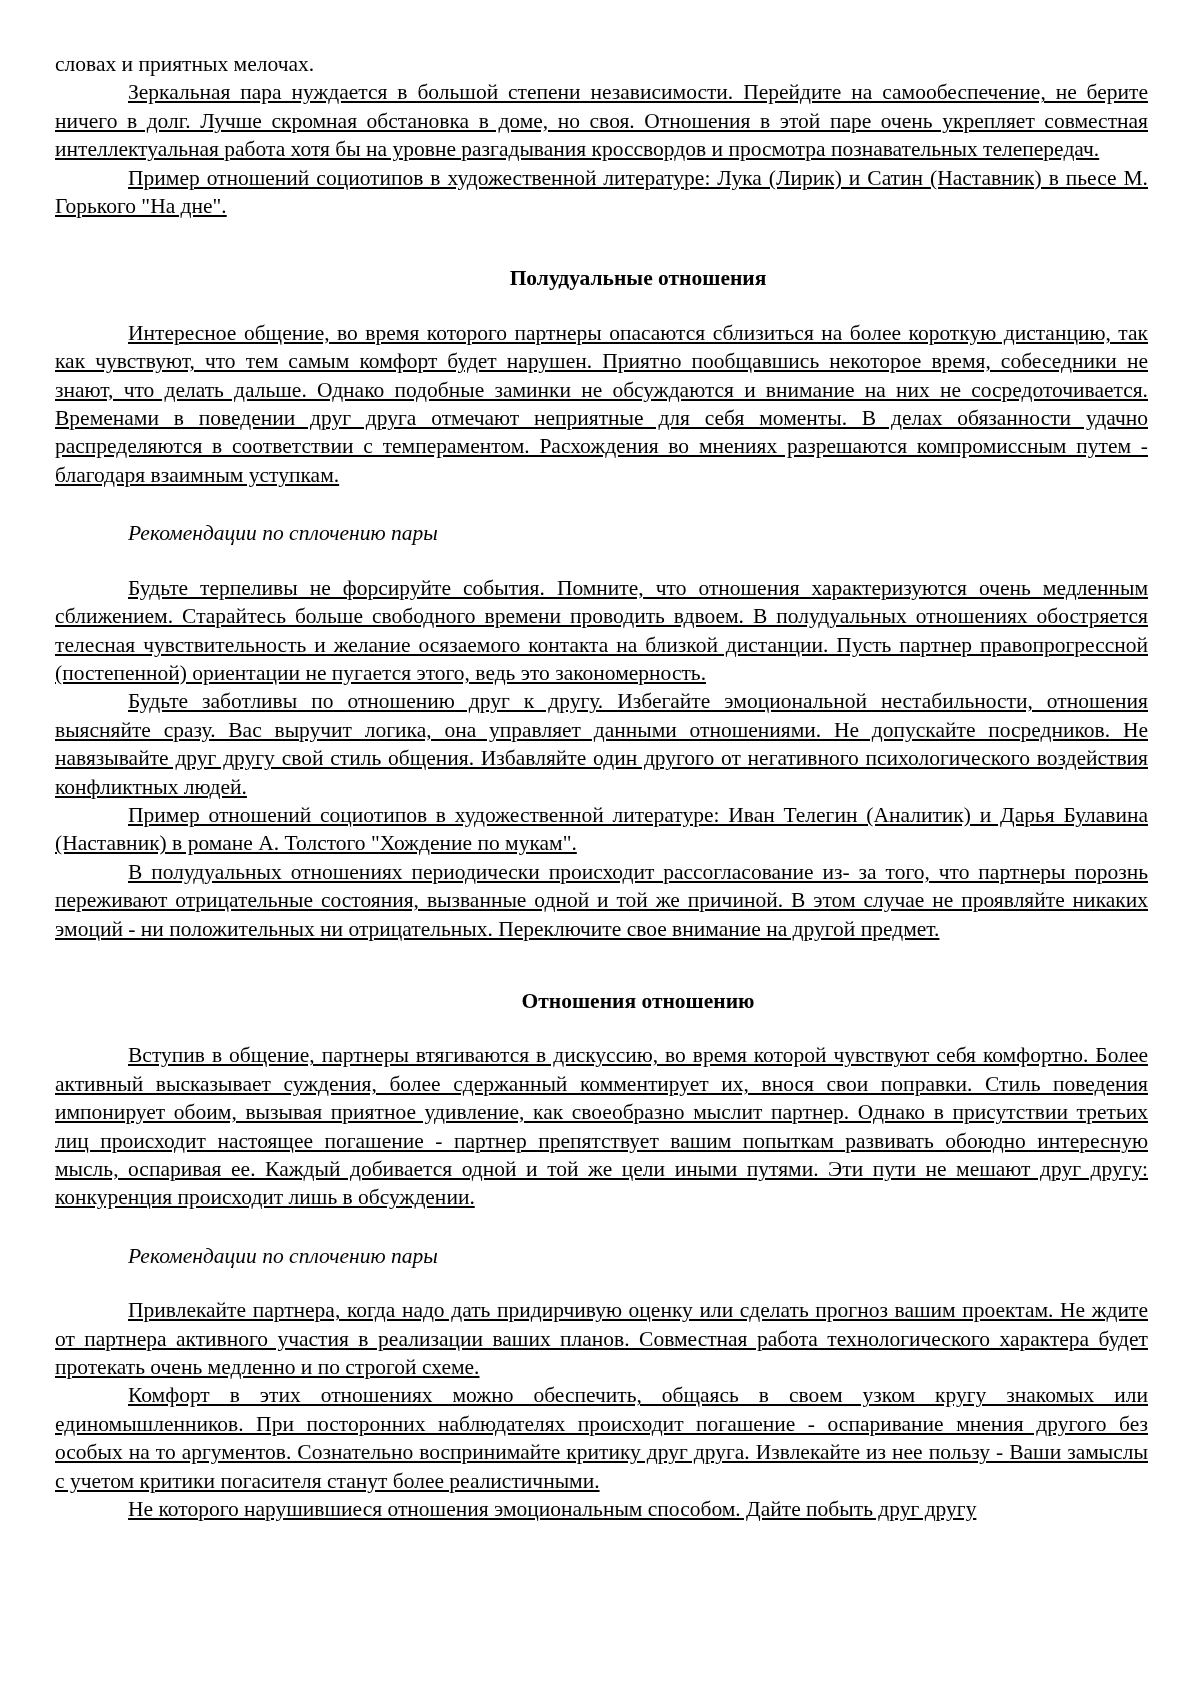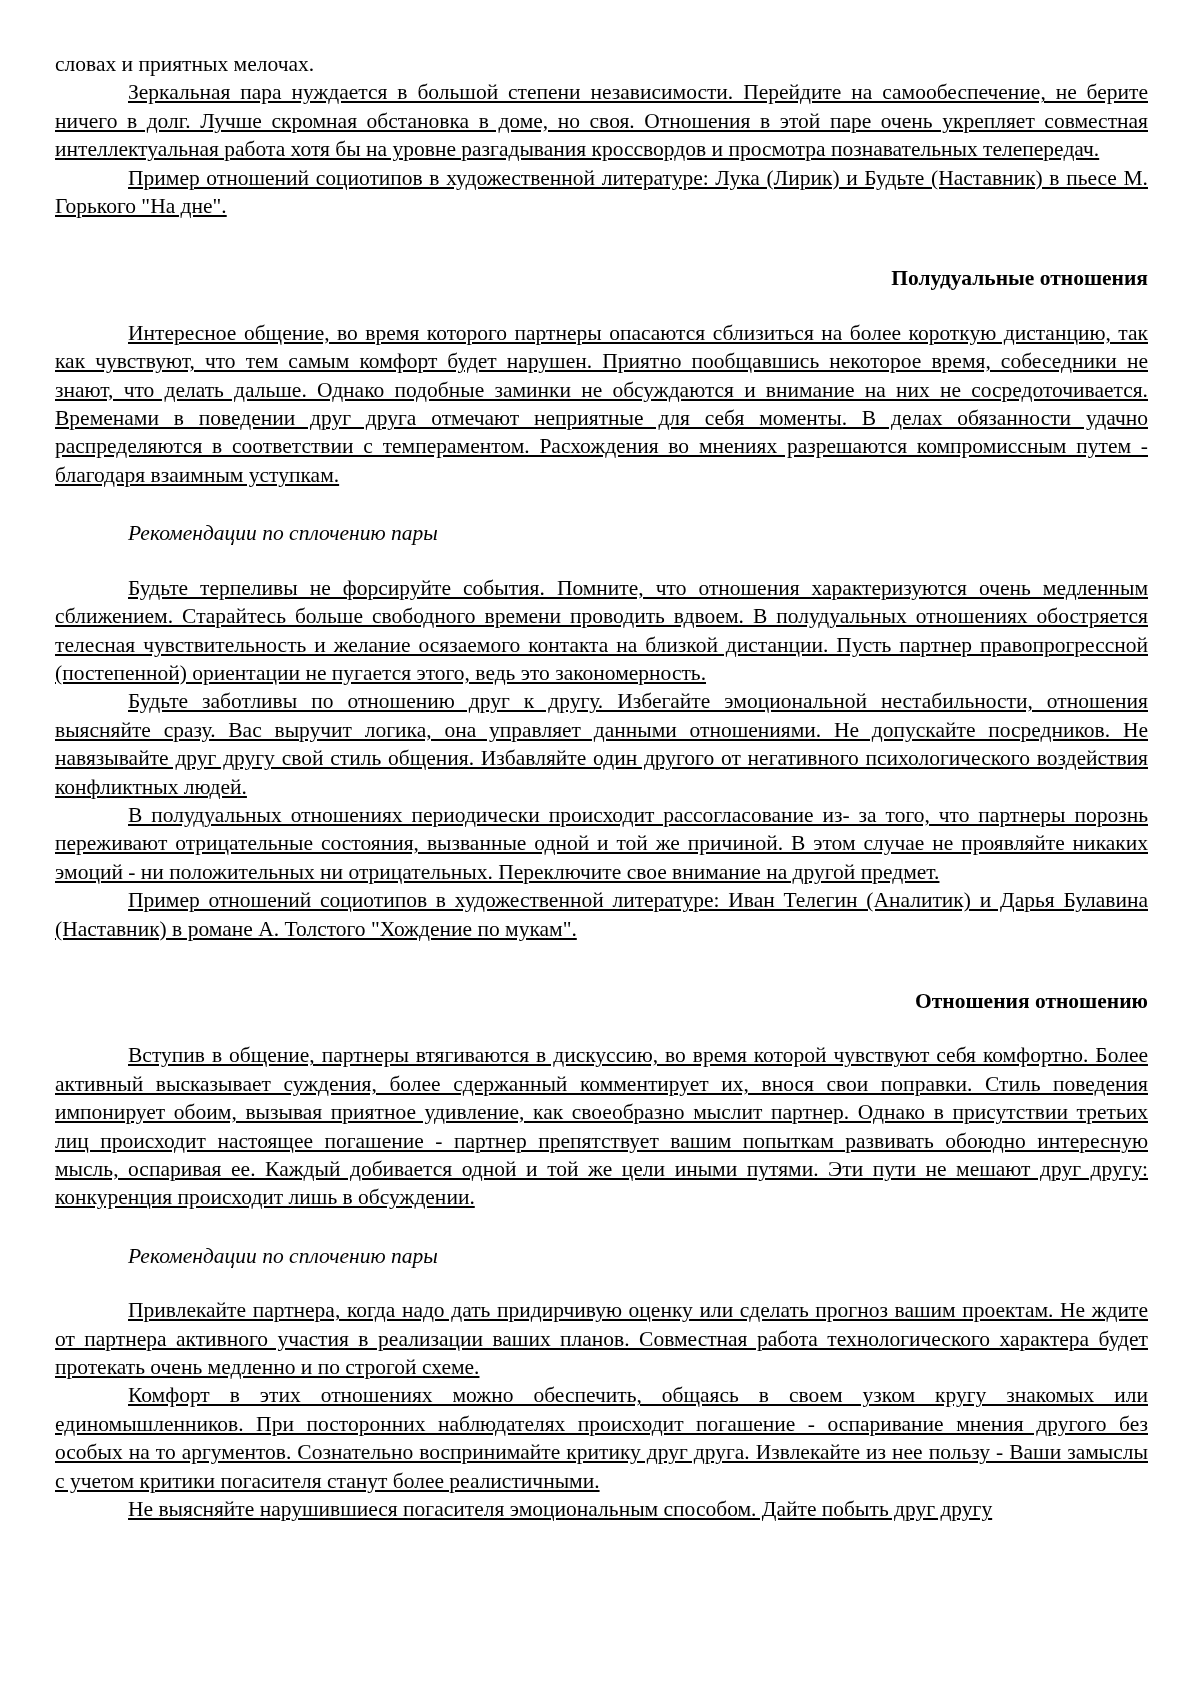--- a/index.html
+++ b/index.html
@@ -32,45 +32,45 @@
   p.paragraph {
     text-indent: 73px;
     text-decoration: underline;
   }
   p.continuation {
     text-indent: 0;
   }
   p.heading {
     font-weight: bold;
     text-indent: 73px;
-    text-align: right;
+    text-align: center;
     margin: 44px 0 26px 0;
   }
   p.subheading {
     text-indent: 73px;
     text-align: left;
     margin: 30px 0 26px 0;
     font-style: italic;
   }
 </style>
 </head>
 <body>
 
 <div class="page">
   <article class="doc-body">
       <p class="continuation">словах и приятных мелочах.</p>
       <p class="paragraph">Зеркальная пара нуждается в большой степени независимости. Перейдите на самообеспечение, не берите ничего в долг. Лучше скромная обстановка в доме, но своя. Отношения в этой паре очень укрепляет совместная интеллектуальная работа хотя бы на уровне разгадывания кроссвордов и просмотра познавательных телепередач.</p>
-      <p class="paragraph">Пример отношений социотипов в художественной литературе: Лука (Лирик) и Будьте (Наставник) в пьесе М. Горького "На дне".</p>
+      <p class="paragraph">Пример отношений социотипов в художественной литературе: Лука (Лирик) и Сатин (Наставник) в пьесе М. Горького "На дне".</p>
       <p class="heading">Полудуальные отношения</p>
       <p class="paragraph">Интересное общение, во время которого партнеры опасаются сблизиться на более короткую дистанцию, так как чувствуют, что тем самым комфорт будет нарушен. Приятно пообщавшись некоторое время, собеседники не знают, что делать дальше. Однако подобные заминки не обсуждаются и внимание на них не сосредоточивается. Временами в поведении друг друга отмечают неприятные для себя моменты. В делах обязанности удачно распределяются в соответствии с темпераментом. Расхождения во мнениях разрешаются компромиссным путем - благодаря взаимным уступкам.</p>
       <p class="subheading">Рекомендации по сплочению пары</p>
       <p class="paragraph">Будьте терпеливы не форсируйте события. Помните, что отношения характеризуются очень медленным сближением. Старайтесь больше свободного времени проводить вдвоем. В полудуальных отношениях обостряется телесная чувствительность и желание осязаемого контакта на близкой дистанции. Пусть партнер правопрогрессной (постепенной) ориентации не пугается этого, ведь это закономерность.</p>
       <p class="paragraph">Будьте заботливы по отношению друг к другу. Избегайте эмоциональной нестабильности, отношения выясняйте сразу. Вас выручит логика, она управляет данными отношениями. Не допускайте посредников. Не навязывайте друг другу свой стиль общения. Избавляйте один другого от негативного психологического воздействия конфликтных людей.</p>
+      <p class="paragraph">Пример отношений социотипов в художественной литературе: Иван Телегин (Аналитик) и Дарья Булавина (Наставник) в романе А. Толстого "Хождение по мукам".</p>
       <p class="paragraph">В полудуальных отношениях периодически происходит рассогласование из- за того, что партнеры порознь переживают отрицательные состояния, вызванные одной и той же причиной. В этом случае не проявляйте никаких эмоций - ни положительных ни отрицательных. Переключите свое внимание на другой предмет.</p>
-      <p class="paragraph">Пример отношений социотипов в художественной литературе: Иван Телегин (Аналитик) и Дарья Булавина (Наставник) в романе А. Толстого "Хождение по мукам".</p>
       <p class="heading">Отношения отношению</p>
       <p class="paragraph">Вступив в общение, партнеры втягиваются в дискуссию, во время которой чувствуют себя комфортно. Более активный высказывает суждения, более сдержанный комментирует их, внося свои поправки. Стиль поведения импонирует обоим, вызывая приятное удивление, как своеобразно мыслит партнер. Однако в присутствии третьих лиц происходит настоящее погашение - партнер препятствует вашим попыткам развивать обоюдно интересную мысль, оспаривая ее. Каждый добивается одной и той же цели иными путями. Эти пути не мешают друг другу: конкуренция происходит лишь в обсуждении.</p>
       <p class="subheading">Рекомендации по сплочению пары</p>
       <p class="paragraph">Привлекайте партнера, когда надо дать придирчивую оценку или сделать прогноз вашим проектам. Не ждите от партнера активного участия в реализации ваших планов. Совместная работа технологического характера будет протекать очень медленно и по строгой схеме.</p>
       <p class="paragraph">Комфорт в этих отношениях можно обеспечить, общаясь в своем узком кругу знакомых или единомышленников. При посторонних наблюдателях происходит погашение - оспаривание мнения другого без особых на то аргументов. Сознательно воспринимайте критику друг друга. Извлекайте из нее пользу - Ваши замыслы с учетом критики погасителя станут более реалистичными.</p>
-      <p class="paragraph">Не выясняйте нарушившиеся погасителя эмоциональным способом. Дайте побыть друг другу</p>
+      <p class="paragraph">Не которого нарушившиеся отношения эмоциональным способом. Дайте побыть друг другу</p>
     </article>
 </div>
 
 </body></html>

